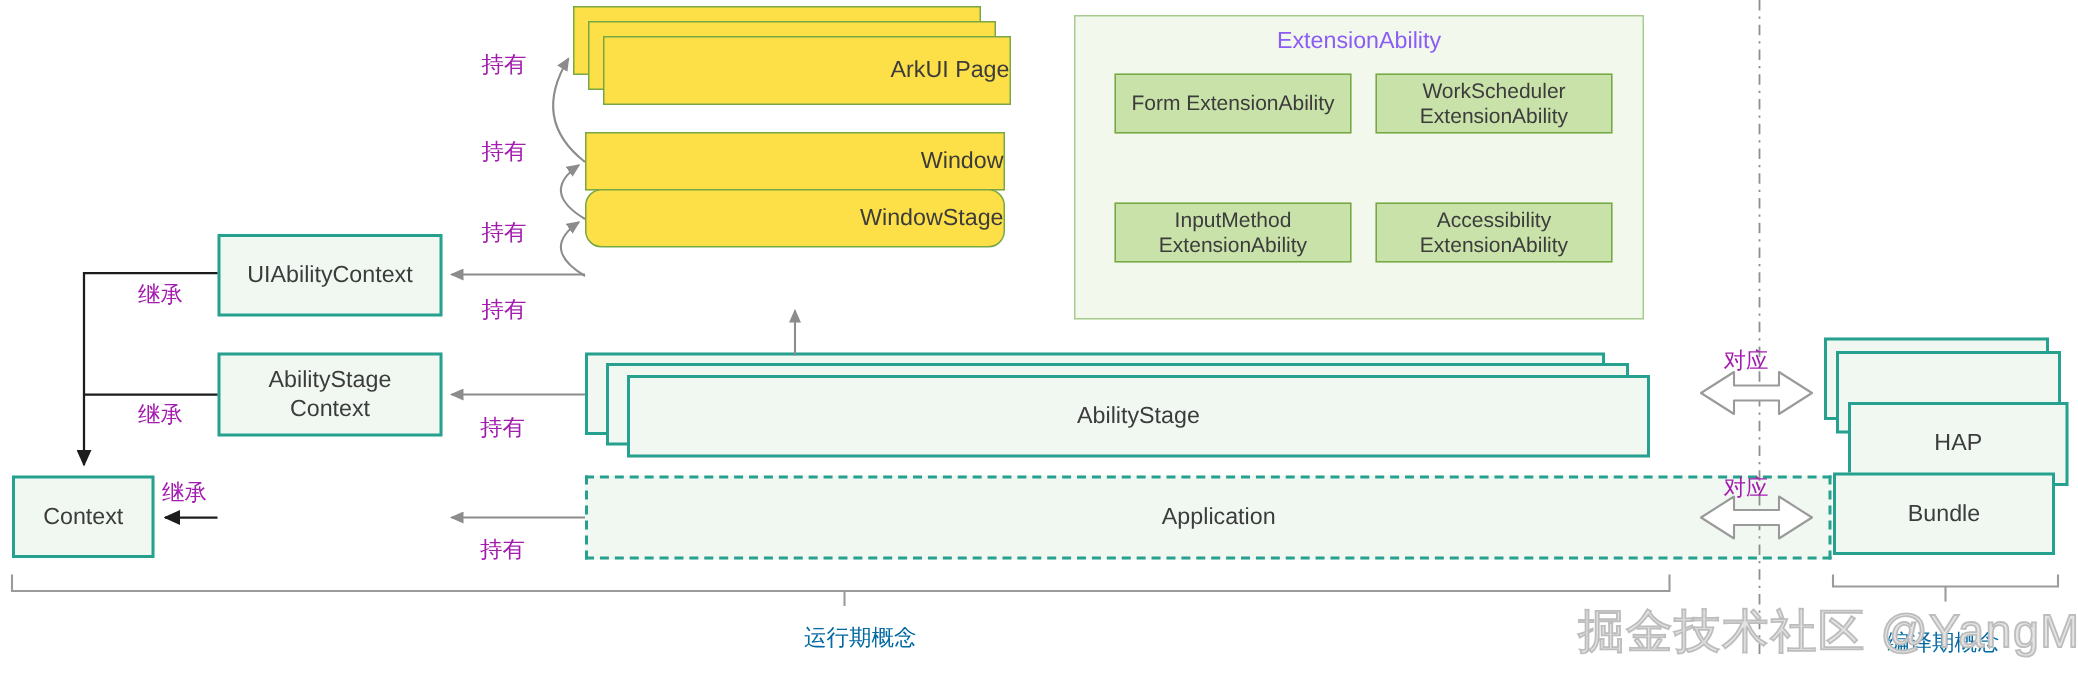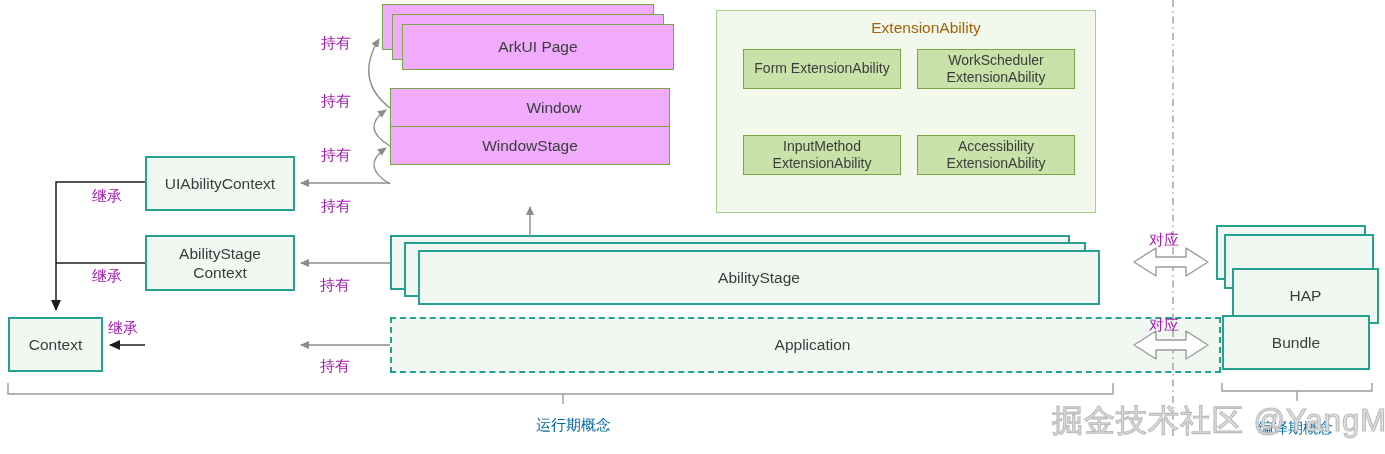--- a/index.html
+++ b/index.html
@@ -5,49 +5,49 @@
   html,body{margin:0;padding:0;background:#ffffff;}
   #canvas{
     position:relative;width:1385px;height:454px;background:#ffffff;overflow:hidden;
     font-family:"Liberation Sans","DejaVu Sans",sans-serif;color:#3c3c3c;
   }
   .abs{position:absolute;box-sizing:border-box;}
   .box{
     position:absolute;box-sizing:border-box;display:flex;align-items:center;justify-content:center;
     text-align:center;font-size:15.5px;line-height:1.25;color:#3c3c3c;
   }
-  .g{background:#f0abfc;border:1.6px solid #77a845;}
+  .g{background:#fde047;border:1.6px solid #77a845;justify-content:flex-end;}
   .t{background:#f1f8f2;border:2px solid #26a08f;}
   .panel{background:#f2f9ec;border:1.5px solid #a9cc8e;}
   .gsmall{background:#c9e2a9;border:1.6px solid #77a845;font-size:14px;}
   .dashed{background:#f1f8f2;border:2px dashed #26a08f;}
   .lbl{position:absolute;font-size:15px;color:#a21caf;white-space:nowrap;z-index:4;}
   .blabel{position:absolute;font-size:15px;color:#0369a1;white-space:nowrap;z-index:2;}
-  .panel-title{position:absolute;top:8px;left:0;width:100%;text-align:center;font-size:15.5px;color:#a16207;padding-left:20px;}
+  .panel-title{position:absolute;top:8px;left:0;width:100%;text-align:center;font-size:15.5px;color:#8b5cf6;}
   #overlay{position:absolute;left:0;top:0;z-index:3;pointer-events:none;}
   .watermark{
     position:absolute;left:1052px;top:400px;z-index:5;font-size:31px;letter-spacing:1px;
     color:#e3e3e3;-webkit-text-stroke:1.2px #bdbdbd;white-space:nowrap;
   }
 </style>
 </head>
 <body>
 
 <div id="canvas">
 
   <div class="abs g" style="left:382px;top:4px;width:272px;height:46px;"></div>
   <div class="abs g" style="left:392px;top:14px;width:272px;height:46px;"></div>
   <div class="box g" style="left:402px;top:24px;width:272px;height:46px;">
     <span>ArkUI Page</span>
   </div>
 
   <div class="box g" style="left:390px;top:88px;width:280px;height:39px;padding-left:48px;">
     <span>Window</span>
   </div>
-  <div class="box g" style="left:390px;top:126px;width:280px;height:39px;">
+  <div class="box g" style="left:390px;top:126px;width:280px;height:39px;border-radius:11px;">
     <span>WindowStage</span>
   </div>
 
   <div class="abs panel" style="left:716px;top:10px;width:380px;height:203px;">
     <div class="panel-title">ExtensionAbility</div>
     <div class="box gsmall" style="left:26px;top:38px;width:158px;height:40px;">
       <span>Form ExtensionAbility</span>
     </div>
     <div class="box gsmall" style="left:200px;top:38px;width:158px;height:40px;">
       <span>WorkScheduler ExtensionAbility</span>

